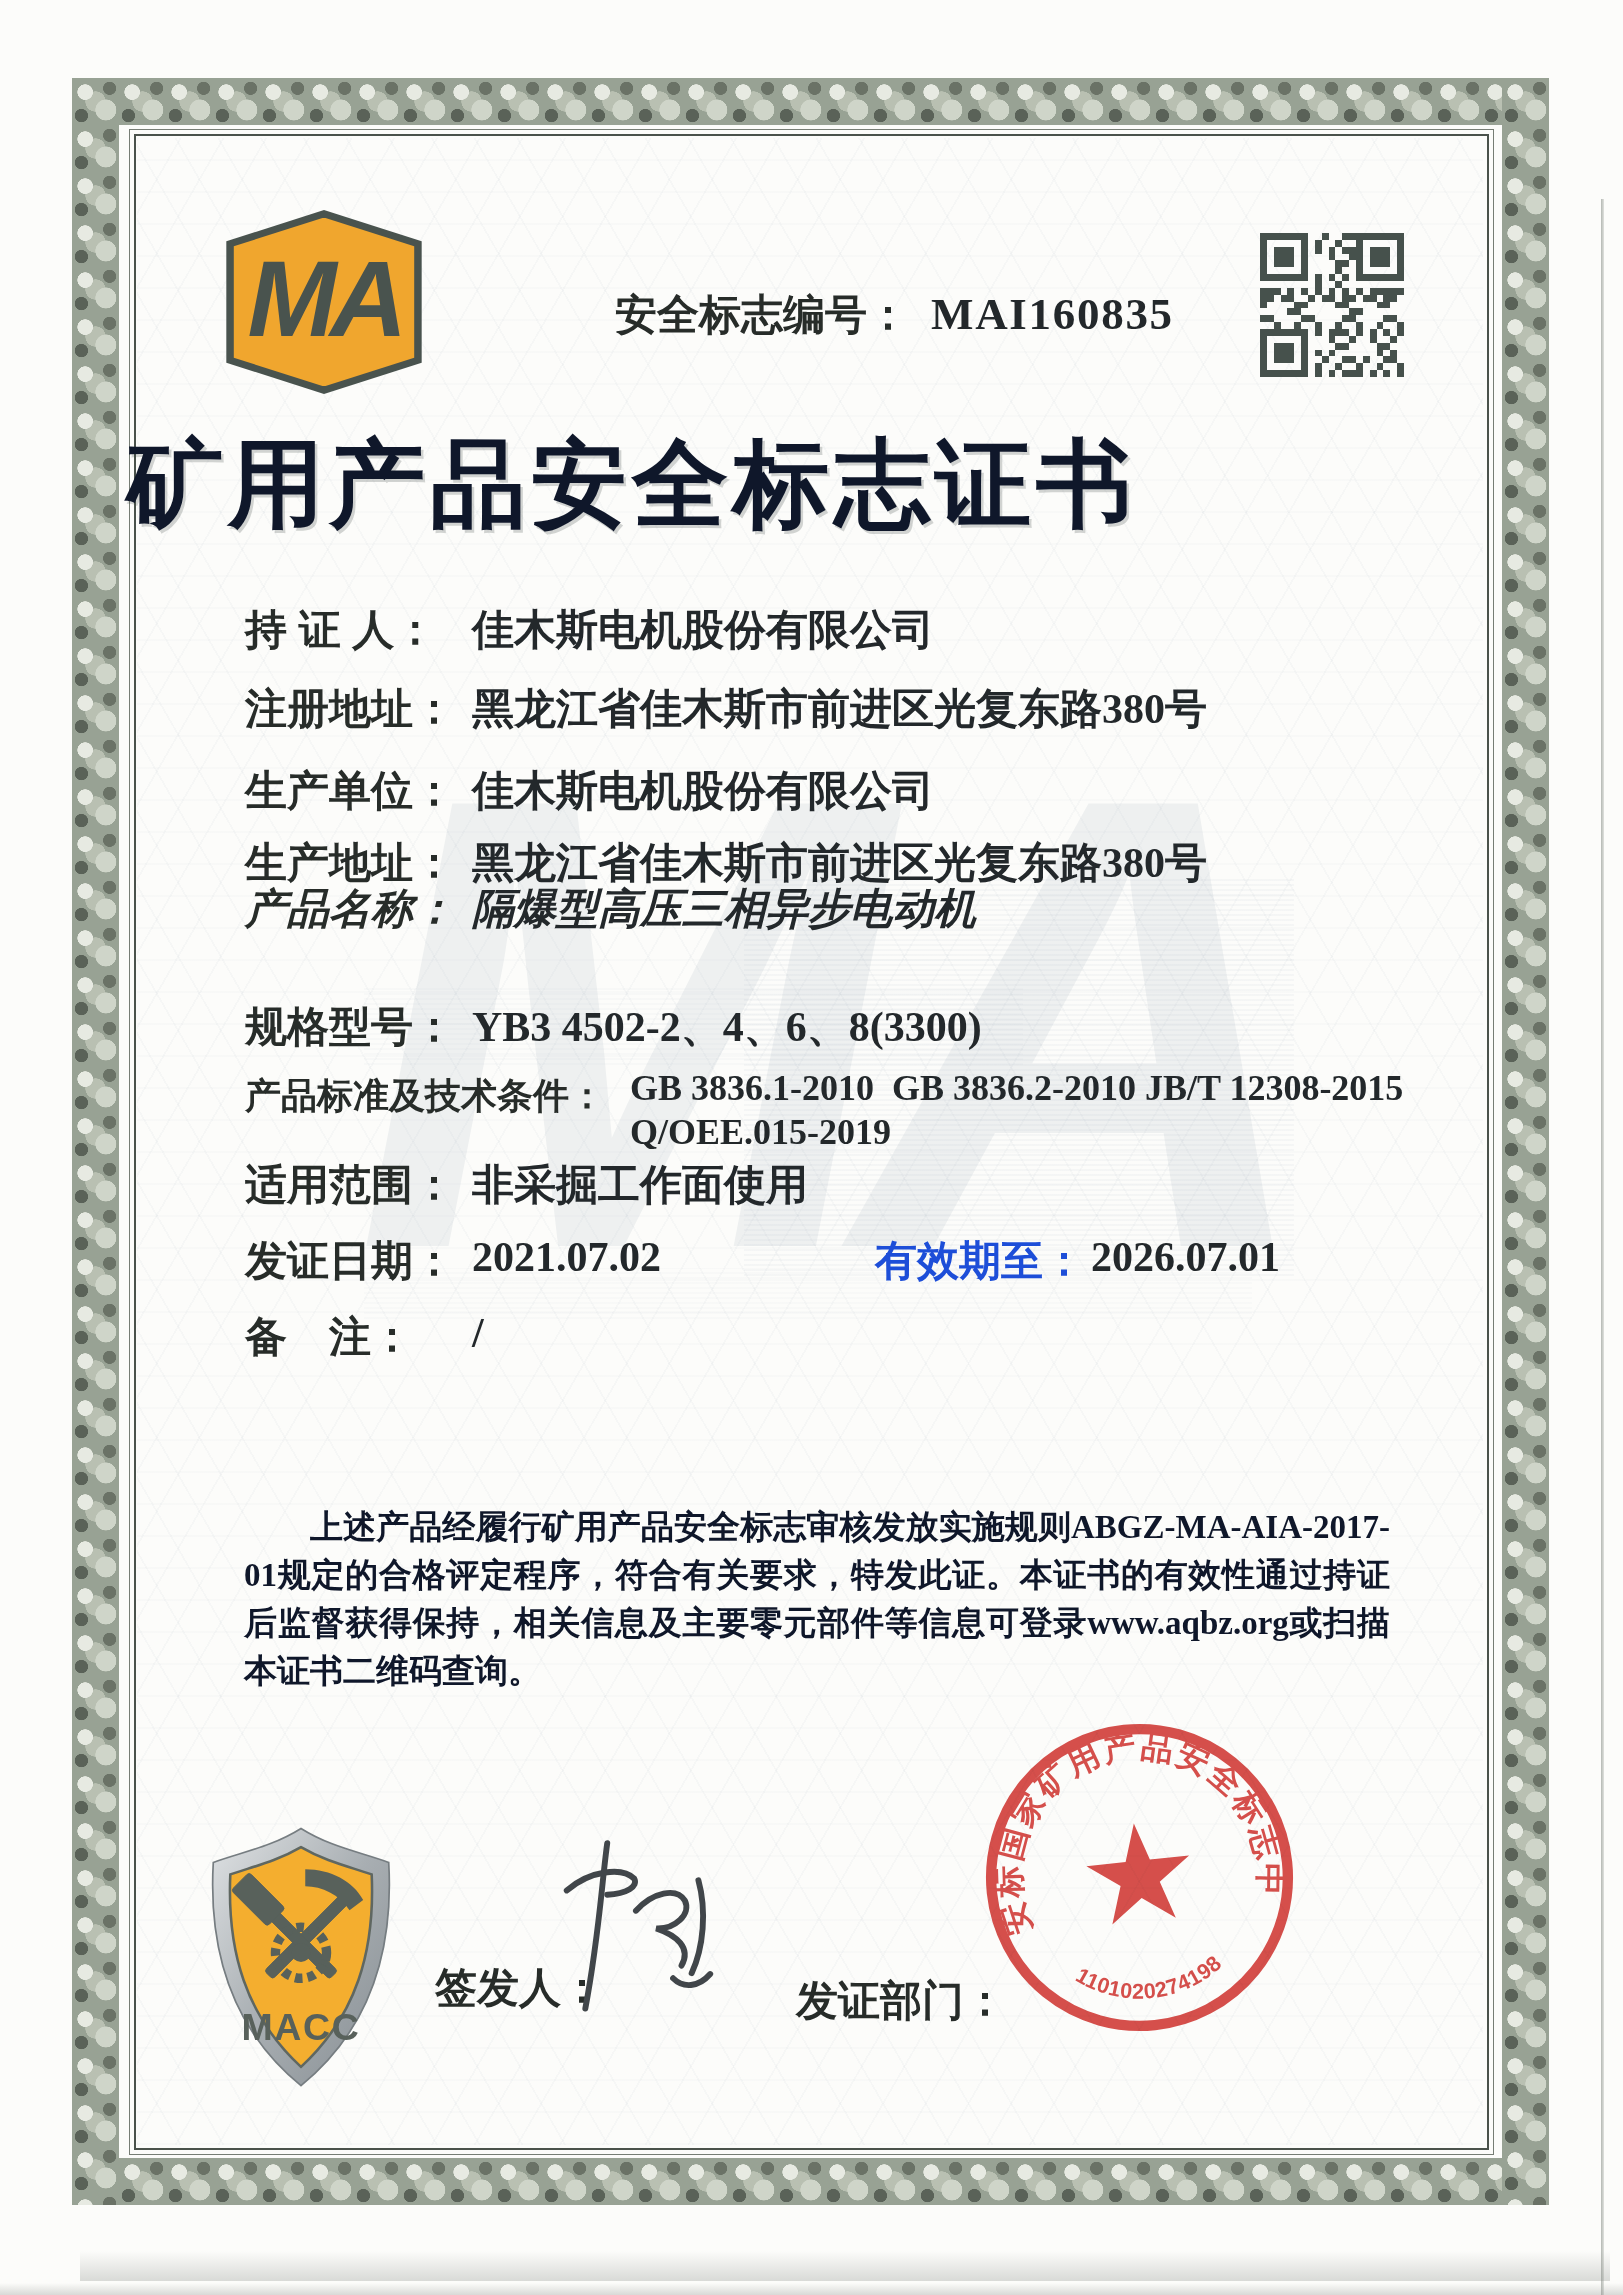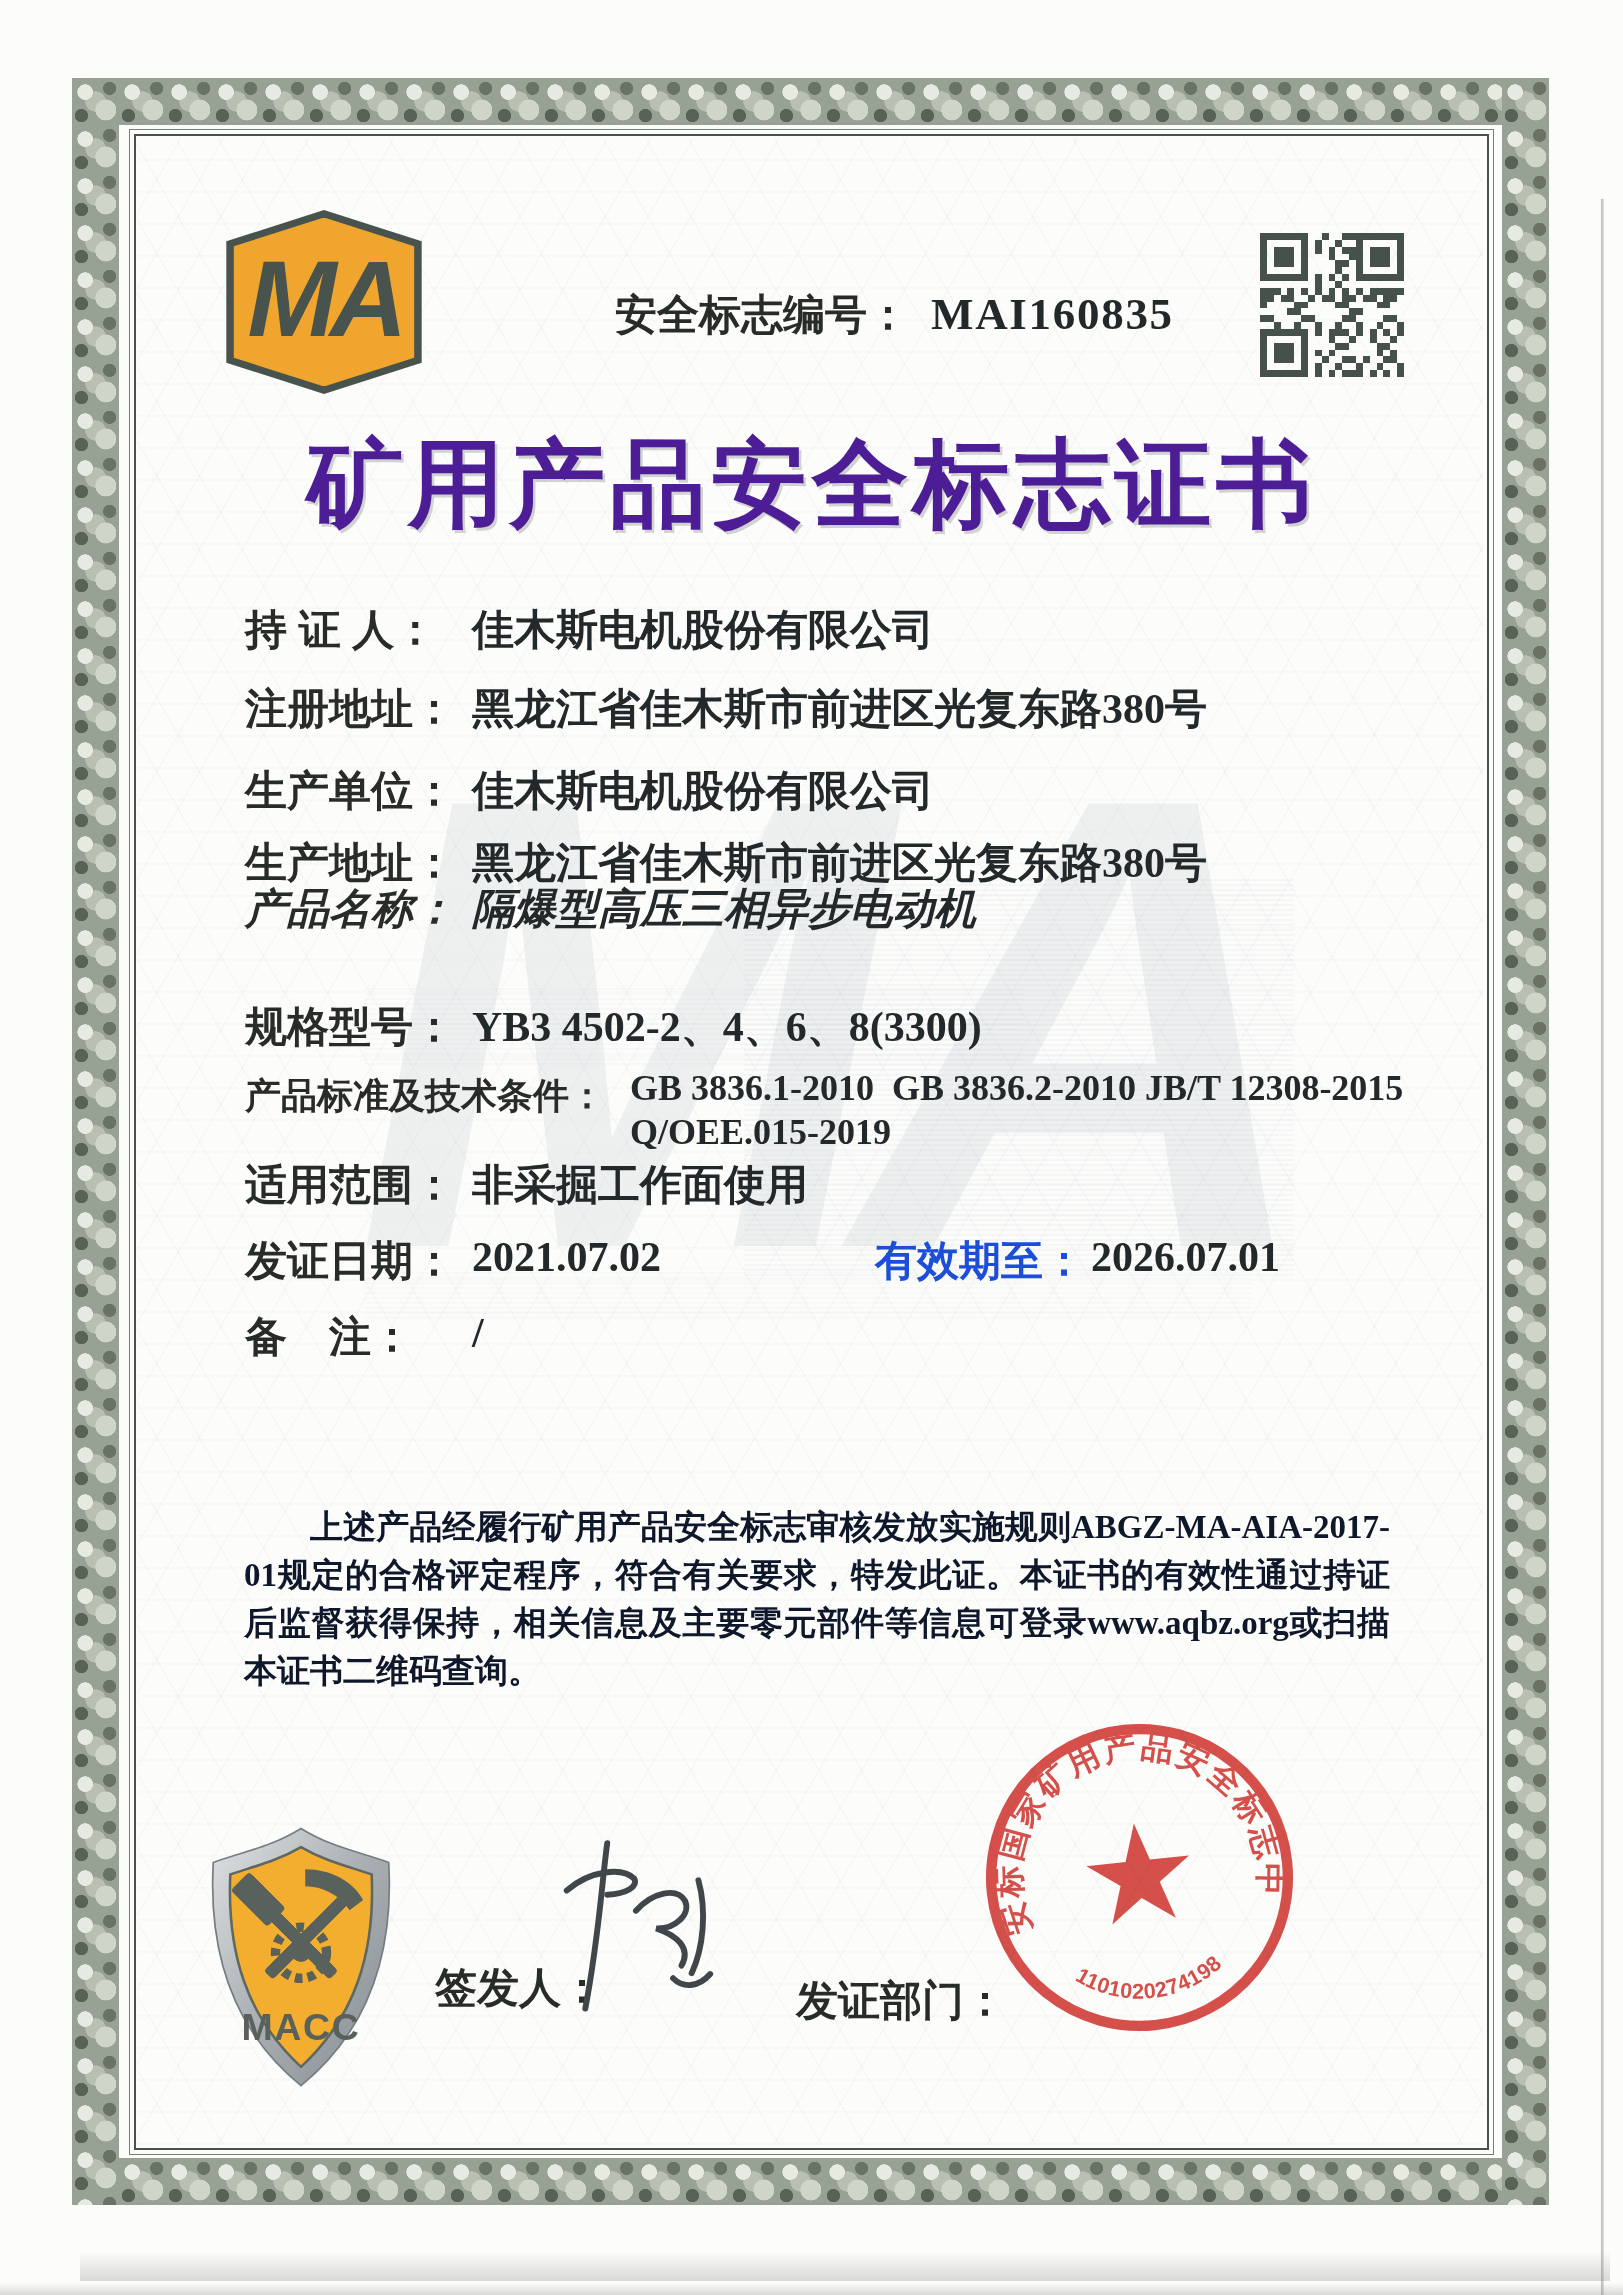--- a/index.html
+++ b/index.html
@@ -42,22 +42,22 @@
   .ma-badge-inner{position:absolute;left:8.5px;top:7.6px;right:8.5px;bottom:7.6px;background:#f0a62e;
     clip-path:polygon(50% 0%,94% 17%,94% 83%,50% 100%,6% 83%,6% 17%);
     display:flex;align-items:center;justify-content:center;}
   .ma-badge-inner span{font-family:"Liberation Sans","DejaVu Sans",sans-serif;font-style:italic;
     font-weight:900;font-size:107px;letter-spacing:-6.8px;color:#49534e;transform:translateY(-3.4px);}
   .cert-no{position:absolute;left:615px;top:287px;white-space:nowrap;}
   .cert-no .lbl{font-family:"Liberation Sans","DejaVu Sans",sans-serif;font-weight:700;font-size:42px;color:#272c29;}
   .cert-no .val{font-size:45px;font-weight:600;margin-left:22px;letter-spacing:1.7px;color:#23282b;}
   .qr{position:absolute;left:1260px;top:233px;width:144px;height:144px;}
   
-  .title{position:absolute;left:127px;top:421px;width:1370px;margin:0;text-align:center;
-    font-size:96px;font-weight:900;letter-spacing:5px;color:#4c1d95;
+  .title{position:absolute;left:127px;top:421px;width:1370px;margin:0;
+    font-size:96px;font-weight:900;letter-spacing:5px;color:#0f172a;
     text-shadow:2.5px 2.5px 0 rgba(58,68,62,0.22);}
   
   .row{position:absolute;left:0;width:1623px;height:59px;}
   .row .lbl{position:absolute;left:245px;font-family:"Liberation Sans","DejaVu Sans",sans-serif;
     font-weight:700;font-size:42px;color:#272c29;white-space:pre;}
   .row .val{position:absolute;left:472px;font-size:42px;font-weight:600;color:#23282b;white-space:pre;}
   .r1{top:602px;} .r2{top:681px;} .r3{top:763px;} .r4{top:835px;} .r5{top:881px;font-style:italic;}
   .r6{top:999px;} .r7{top:1067px;} .r8{top:1157px;} .r9{top:1233px;} .r10{top:1309px;}
   .r7 .lbl{font-size:36px;top:5px;}
   .r7 .val{left:630px;font-size:36px;}

